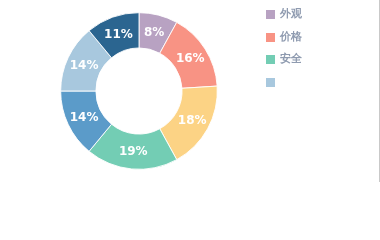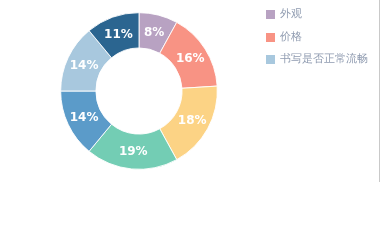--- a/index.html
+++ b/index.html
@@ -57,20 +57,21 @@
     width: 117px;
     height: 182px;
     padding: 8px 0 0 4px;
     box-sizing: border-box;
   }
   .legend-item {
     display: flex;
     align-items: flex-start;
     margin-bottom: 10px;
     line-height: 1.15;
+    font-weight: bold;
   }
   .legend-swatch {
     width: 9px;
     height: 9px;
     flex: 0 0 9px;
     margin-top: 2px;
     margin-right: 5px;
   }
   .legend-label {
     font-family: "DejaVu Sans", "Liberation Sans", sans-serif;
@@ -111,18 +112,21 @@
   <div id="legend">
       <div class="legend-item">
         <span class="legend-swatch" style="background: rgb(184, 162, 194);"></span>
         <span class="legend-label">外观</span>
       </div>
       <div class="legend-item">
         <span class="legend-swatch" style="background: rgb(248, 147, 132);"></span>
         <span class="legend-label">价格</span>
       </div>
       <div class="legend-item">
+        <span class="legend-swatch" style="background: rgb(115, 205, 180);"></span>
+        <span class="legend-label">安全</span>
+      </div>
+      <div class="legend-item">
         <span class="legend-swatch" style="background: rgb(168, 200, 222);"></span>
-        <span class="legend-label">书写是否正常流畅</span>
       </div>
     </div>
 
 </div>
 
 </body></html>

